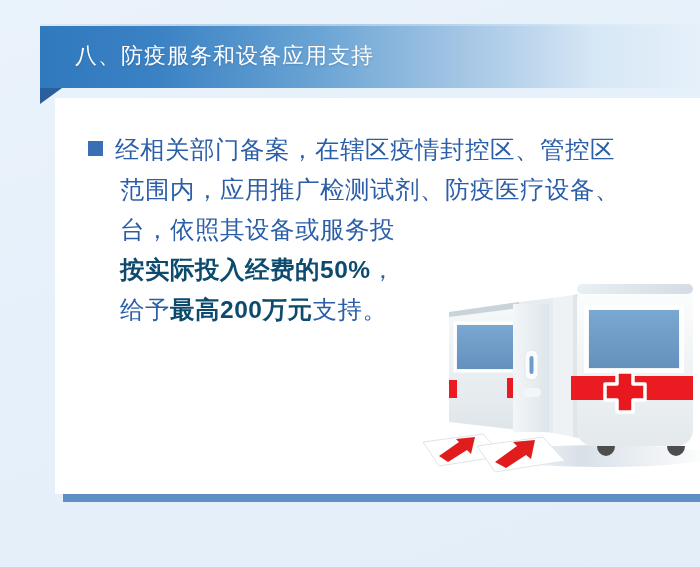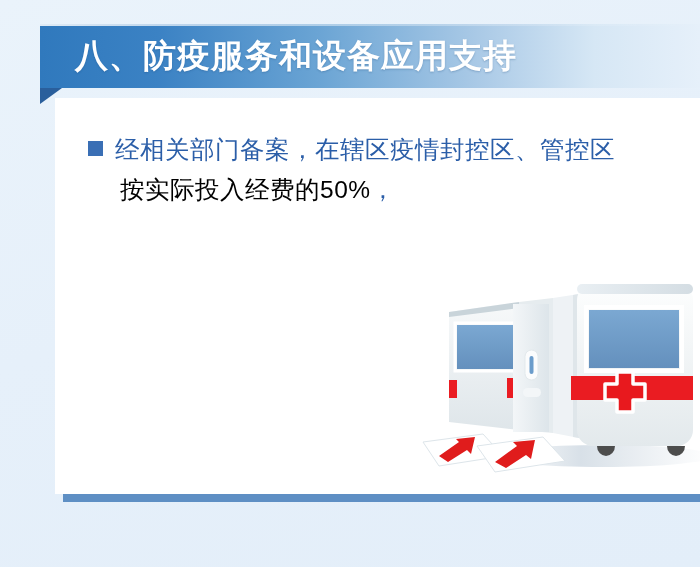--- a/index.html
+++ b/index.html
@@ -41,22 +41,22 @@
     left: 0; top: 0;
     width: 100%; height: 2px;
     background: linear-gradient(90deg, rgba(255,255,255,.85), rgba(255,255,255,.35) 55%, rgba(255,255,255,0));
   }
   #banner-title {
     position: absolute;
     left: 35px;
     top: 50%;
     transform: translateY(-50%);
     color: #ffffff;
-    font-size: 33px;
-    font-weight: bold;
+    font-size: 22px;
+    font-weight: normal;
     letter-spacing: 1px;
     white-space: nowrap;
     text-shadow: 0 1px 2px rgba(22,70,120,0.28);
   }
   
   #banner-fold {
     position: absolute;
     left: 40px;
     top: 88px;
     width: 0; height: 0;
@@ -102,22 +102,22 @@
   .tline {
     display: block;
     font-size: 24.5px;
     line-height: 40px;
     color: #2b5ea8;
     letter-spacing: 0.5px;
     white-space: nowrap;
   }
   .tline.indent { padding-left: 32px; }
   .hl {
-    color: #000000;
-    font-weight: normal;
+    color: #0c4a6e;
+    font-weight: bold;
   }
   #bullet {
     display: inline-block;
     width: 15px;
     height: 15px;
     background: #3a6fb5;
     margin-right: 12px;
     vertical-align: 2px;
   }
 
@@ -224,17 +224,20 @@
       <g>
         <polygon points="56,176 122,167 144,191 74,202" fill="#ffffff" stroke="#dde5ea" stroke-width="1"></polygon>
         <path d="M74 192 L96 176 L92 172 L114 170 L110 189 L105 185 L85 198 z" fill="#e01c1c"></path>
       </g>
     </svg>
 
     <div id="body-text">
       <span class="tline">
         <span id="bullet"></span><span>经相关部门备案，在辖区疫情封控区、管控区</span>
       </span>
+      <span class="tline indent">范围内，应用推广检测试剂、防疫医疗设备、</span>
+      <span class="tline indent">台，依照其设备或服务投</span>
       <span class="tline indent"><span class="hl">按实际投入经费的50%</span><span>，</span></span>
+      <span class="tline indent"><span>给予</span><span class="hl">最高200万元</span><span>支持。</span></span>
     </div>
 
   </div>
 </div>
 
 </body></html>

